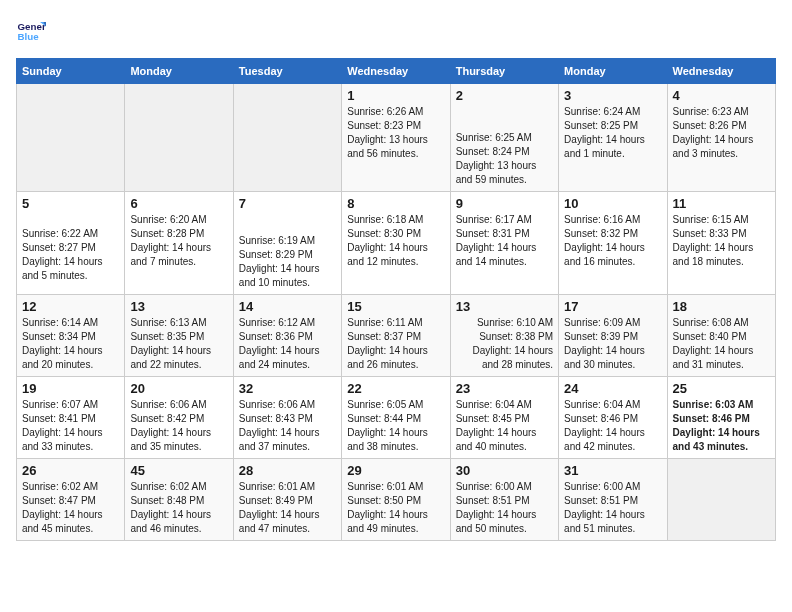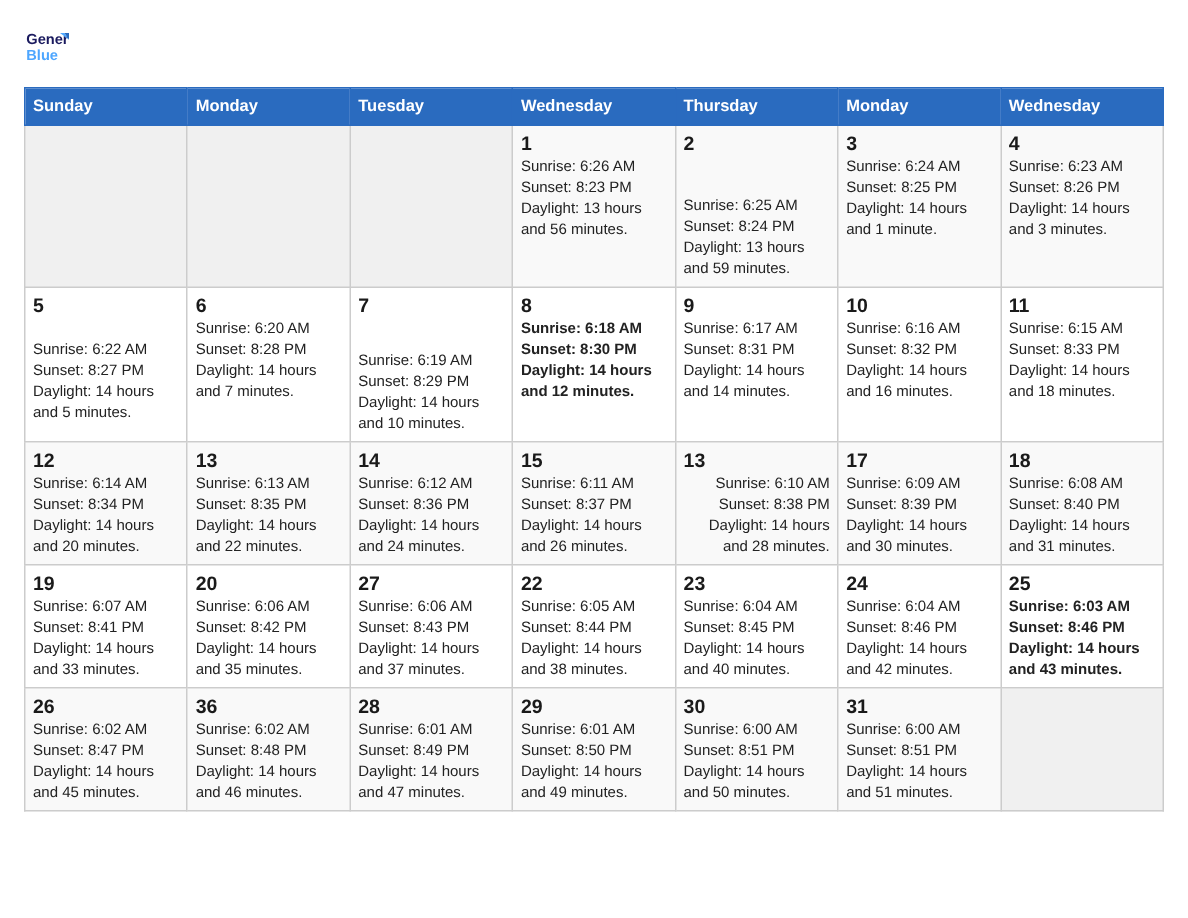--- a/index.html
+++ b/index.html
@@ -164,21 +164,21 @@
         </td>
         <td>
           <div class="day-num">7</div>
           <div class="day-info" style="white-space: pre-line; margin-top: 23px;">Sunrise: 6:19 AM
 Sunset: 8:29 PM
 Daylight: 14 hours
 and 10 minutes.</div>
         </td>
         <td>
           <div class="day-num">8</div>
-          <div class="day-info" style="white-space: pre-line; font-weight: bold;">Sunrise: 6:18 AM
+          <div class="day-info" style="white-space: pre-line;">Sunrise: 6:18 AM
 Sunset: 8:30 PM
 Daylight: 14 hours
 and 12 minutes.</div>
         </td>
         <td>
           <div class="day-num">9</div>
           <div class="day-info" style="white-space: pre-line;">Sunrise: 6:17 AM
 Sunset: 8:31 PM
 Daylight: 14 hours
 and 14 minutes.</div>
@@ -258,21 +258,21 @@
 and 33 minutes.</div>
         </td>
         <td>
           <div class="day-num">20</div>
           <div class="day-info" style="white-space: pre-line;">Sunrise: 6:06 AM
 Sunset: 8:42 PM
 Daylight: 14 hours
 and 35 minutes.</div>
         </td>
         <td>
-          <div class="day-num">27</div>
+          <div class="day-num">32</div>
           <div class="day-info" style="white-space: pre-line;">Sunrise: 6:06 AM
 Sunset: 8:43 PM
 Daylight: 14 hours
 and 37 minutes.</div>
         </td>
         <td>
           <div class="day-num">22</div>
           <div class="day-info" style="white-space: pre-line;">Sunrise: 6:05 AM
 Sunset: 8:44 PM
 Daylight: 14 hours
@@ -302,21 +302,21 @@
       </tr>
       <tr>
         <td>
           <div class="day-num">26</div>
           <div class="day-info" style="white-space: pre-line;">Sunrise: 6:02 AM
 Sunset: 8:47 PM
 Daylight: 14 hours
 and 45 minutes.</div>
         </td>
         <td>
-          <div class="day-num">36</div>
+          <div class="day-num">45</div>
           <div class="day-info" style="white-space: pre-line;">Sunrise: 6:02 AM
 Sunset: 8:48 PM
 Daylight: 14 hours
 and 46 minutes.</div>
         </td>
         <td>
           <div class="day-num">28</div>
           <div class="day-info" style="white-space: pre-line;">Sunrise: 6:01 AM
 Sunset: 8:49 PM
 Daylight: 14 hours

